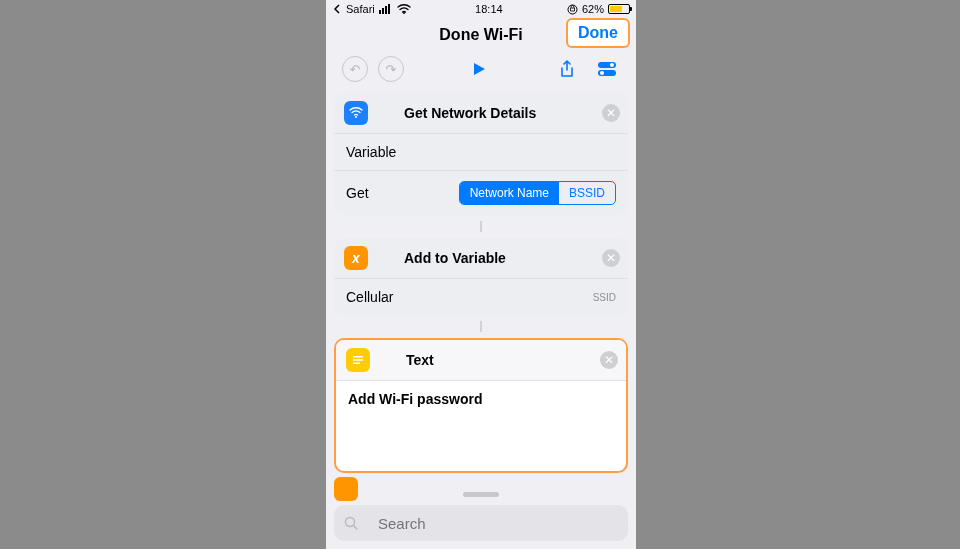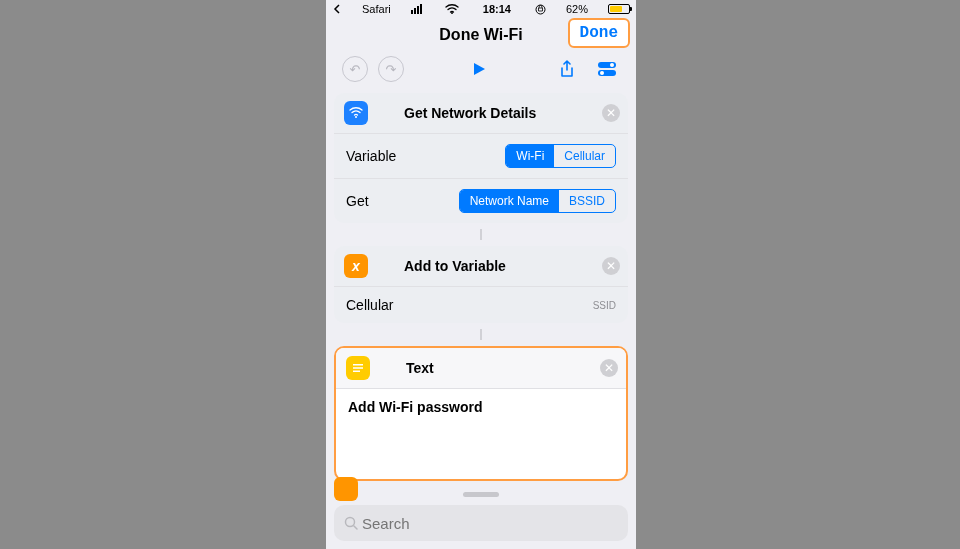--- a/index.html
+++ b/index.html
@@ -1,26 +1,26 @@
 <!DOCTYPE html>
 <html><head>
   <meta charset="utf-8">
   <style>
     * { box-sizing: border-box; margin: 0; padding: 0; font-family: -apple-system, "SF Pro Text", "Helvetica Neue", Arial, sans-serif; }
     body { background:#8b8b8b; width:960px; height:549px; overflow:hidden; position:relative; }
     .phone { position:absolute; left:326px; top:0; width:310px; height:549px; background:#efeff4; }
     .statusbar { height:18px; display:flex; justify-content:space-between; align-items:center; padding:0 6px; font-size:11px; color:#000; }
-    .status-left, .status-right { display:flex; align-items:center; gap:20px;justify-content:center; }
+    .status-left, .status-right { display:flex; align-items:center; gap:4px;justify-content:center; }
     .status-left span, .status-right span { display:flex; align-items:center; }
     .batt { width:22px; height:10px; border:1px solid #000; border-radius:2px; position:relative; display:inline-block; }
     .batt::after { content:""; position:absolute; right:-3px; top:2px; width:2px; height:4px; background:#000; border-radius:0 1px 1px 0; }
     .batt-fill { position:absolute; left:1px; top:1px; bottom:1px; width:60%; background:#ffcc00; border-radius:1px;}
     .navbar { height:33px; display:flex; align-items:center; justify-content:center; position:relative; }
     .nav-title { font-size:16px; font-weight:600; color:#000; }
-    .done-btn { position:absolute; right:6px; top:0; height:30px; padding:0 10px; display:flex; align-items:center; font-size:16px; font-weight:600; color:#007aff; border:2px solid #ff9d42; border-radius:6px; background:#fff; cursor:pointer;font-family:Liberation Mono, monospace;}
+    .done-btn { position:absolute; right:6px; top:0; height:30px; padding:0 10px; display:flex; align-items:center; font-size:16px; font-weight:600; color:#007aff; border:2px solid #ff9d42; border-radius:6px; background:#fff; cursor:pointer;}
     .toolbar { height:36px; display:flex; align-items:center; justify-content:space-between; padding:0 16px; }
     .toolbar-left { display:flex; gap:10px; }
     .tb-btn, .undo-redo { width:26px; height:26px; display:flex; align-items:center; justify-content:center; color:#007aff; cursor:pointer; }
     .undo-redo { color:#b7b7bf; border:1.5px solid #c7c7cf; border-radius:50%; font-size:13px; }
     .toolbar-center { display:flex; justify-content:center; flex:1; }
     .toolbar-right { display:flex; gap:14px; }
     .card { margin:6px 8px; background:#eceef2; border-radius:10px; overflow:hidden; }
     .card-header { display:flex; align-items:center; padding:8px 10px; position:relative;gap:28px; }
     .card-icon { width:24px; height:24px; border-radius:6px; display:flex; align-items:center; justify-content:center; margin-right:8px; color:#fff; font-size:14px; }
     .ic-blue { background:#1d81ff; }
@@ -31,21 +31,21 @@
     .row { display:flex; align-items:center; justify-content:space-between; padding:10px 12px; border-top:1px solid #e0e0e4; font-size:14px; color:#000; }
     .seg { display:flex; border:1px solid #007aff; border-radius:5px; overflow:hidden; font-size:12px; }
     .seg span { padding:4px 10px; color:#007aff; cursor:pointer; }
     .seg span.active { background:#007aff; color:#fff; }
     .val-text { color:#8e8e93; font-size:10px; }
     .connector { height:11px; display:flex; justify-content:center; }
     .connector::before { content:""; width:2px; background:#d1d1d6; }
     .text-card { margin:6px 8px; background:#fff; border-radius:10px; border:2px solid #ff9d42; overflow:hidden; }
     .text-card .card-header { border-bottom:1px solid #e0e0e4; background:#f7f7f9;}
     .text-body { padding:10px 12px 48px 12px; font-size:14px; color:#000; min-height:90px;font-weight:bold; }
-    .searchbar { position:absolute; left:8px; right:8px; bottom:8px; height:36px; background:#e4e4e8; border-radius:10px; display:flex; align-items:center; padding:0 10px; gap:4px; }
+    .searchbar { position:absolute; left:8px; right:8px; bottom:8px; height:36px; background:#e4e4e8; border-radius:10px; display:flex; align-items:center; padding:0 10px; gap:20px; }
     .searchbar svg { opacity:.5; }
     .searchbar input { border:none; background:transparent; outline:none; font-size:15px; color:#8e8e93; flex:1; }
     .grabber { position:absolute; bottom:52px; left:50%; transform:translateX(-50%); width:36px; height:5px; background:#c7c7cc; border-radius:3px; }
     .variable-card-hint { position:absolute; left:8px; bottom:48px; width:24px; height:24px; border-radius:6px; background:#ff9500; }
   </style>
 </head>
 <body>
 
 <div class="phone">
 
@@ -65,21 +65,21 @@
             <rect x="9" y="0" width="2" height="10" fill="#000"></rect>
           </svg>
       </span>
       <span>
         <svg width="14" height="10" viewBox="0 0 14 10">
             <path d="M1 3c3.5-3 8.5-3 12 0M3 5.5c2.3-2 5.7-2 8 0M5.5 8c1-.8 2-.8 3 0" stroke="#000" stroke-width="1.3" fill="none" stroke-linecap="round"></path>
             <circle cx="7" cy="9" r="1" fill="#000"></circle>
           </svg>
       </span>
     </div>
-    <span style="font-weight:700;">18:14</span>
+    <span style="font-weight:400;">18:14</span>
     <div class="status-right">
       <span>
         <svg width="11" height="11" viewBox="0 0 11 11">
             <circle cx="5.5" cy="5.5" r="4.5" stroke="#000" fill="none"></circle>
             <path d="M4 4v-1a1.5 1.5 0 013 0v1M3.5 4h4v3h-4z" stroke="#000" stroke-width="0.8" fill="none"></path>
           </svg>
       </span>
       <span>62%</span>
       <span class="batt">
           <span class="batt-fill"></span>
@@ -127,24 +127,20 @@
         <svg width="14" height="12" viewBox="0 0 14 12">
             <path d="M1 3c3.5-3 8.5-3 12 0M3 5.5c2.3-2 5.7-2 8 0M5.5 8c1-.8 2-.8 3 0" stroke="#fff" stroke-width="1.3" fill="none" stroke-linecap="round"></path>
             <circle cx="7" cy="10" r="1" fill="#fff"></circle>
           </svg>
       </span>
       <span class="card-title">Get Network Details</span>
       <span class="card-x">✕</span>
     </div>
     <div class="row">
       <span>Variable</span>
-      <div class="seg">
-        <span class="active">Wi-Fi</span>
-        <span>Cellular</span>
-      </div>
     </div>
     <div class="row">
       <span>Get</span>
       <div class="seg">
         <span class="active">Network Name</span>
         <span>BSSID</span>
       </div>
     </div>
   </div>
 

